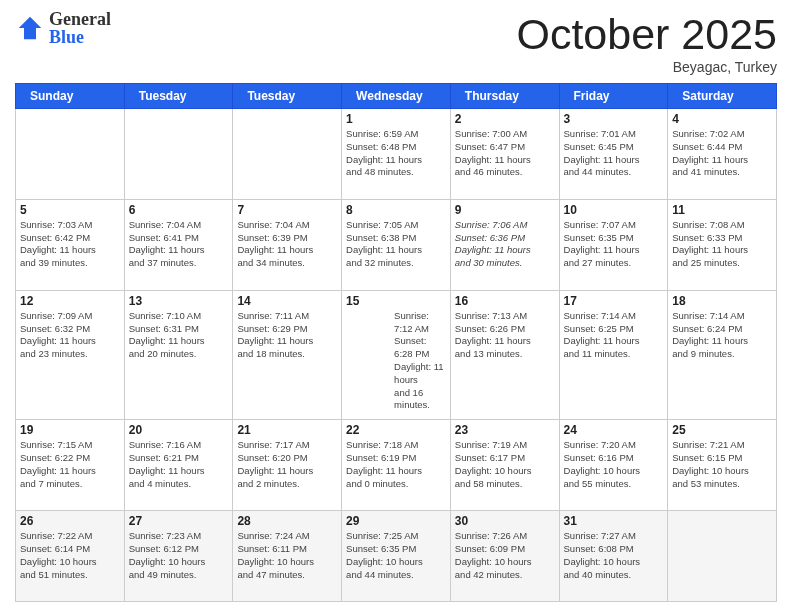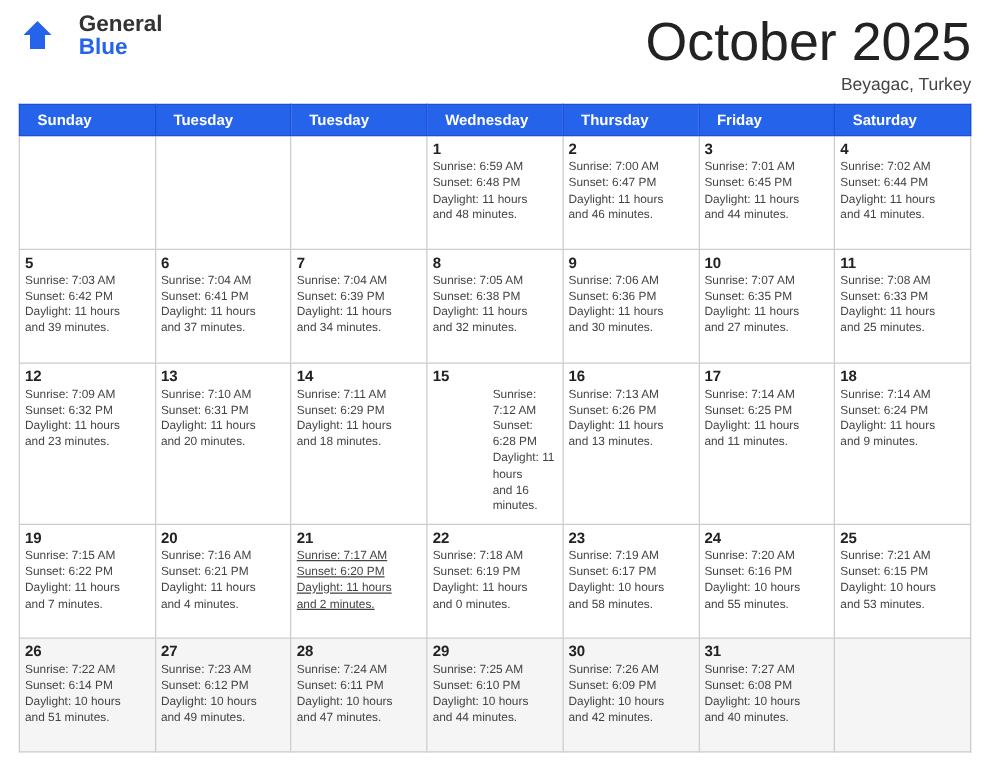--- a/index.html
+++ b/index.html
@@ -19,21 +19,22 @@
     }
     .header {
       display: flex;
       justify-content: space-between;
       align-items: flex-start;
       margin-bottom: 8px;
     }
     .logo {
       display: flex;
       align-items: center;
-      gap: 18px;
+      gap: 4px;
+      font-family: Liberation Serif, serif;
     }
     .logo-text {
       display: flex;
       flex-direction: column;
       line-height: 1;
     }
     .logo-general {
       font-size: 18px;
       font-weight: bold;
       color: #333;
@@ -193,21 +194,21 @@
           </td>
           <td>
             <span class="day-number">8</span>
             <div class="day-info" style="white-space: pre-line;">Sunrise: 7:05 AM
 Sunset: 6:38 PM
 Daylight: 11 hours
 and 32 minutes.</div>
           </td>
           <td>
             <span class="day-number">9</span>
-            <div class="day-info" style="white-space: pre-line;">Sunrise: 7:06 AM
+            <div class="day-info" style="white-space: pre-line; font-style: italic;">Sunrise: 7:06 AM
 Sunset: 6:36 PM
 Daylight: 11 hours
 and 30 minutes.</div>
           </td>
           <td>
             <span class="day-number">10</span>
             <div class="day-info" style="white-space: pre-line;">Sunrise: 7:07 AM
 Sunset: 6:35 PM
 Daylight: 11 hours
 and 27 minutes.</div>
@@ -281,21 +282,21 @@
           </td>
           <td>
             <span class="day-number">20</span>
             <div class="day-info" style="white-space: pre-line;">Sunrise: 7:16 AM
 Sunset: 6:21 PM
 Daylight: 11 hours
 and 4 minutes.</div>
           </td>
           <td>
             <span class="day-number">21</span>
-            <div class="day-info" style="white-space: pre-line; text-decoration: underline;">Sunrise: 7:17 AM
+            <div class="day-info" style="white-space: pre-line;">Sunrise: 7:17 AM
 Sunset: 6:20 PM
 Daylight: 11 hours
 and 2 minutes.</div>
           </td>
           <td>
             <span class="day-number">22</span>
             <div class="day-info" style="white-space: pre-line;">Sunrise: 7:18 AM
 Sunset: 6:19 PM
 Daylight: 11 hours
 and 0 minutes.</div>
@@ -340,21 +341,21 @@
           <td>
             <span class="day-number">28</span>
             <div class="day-info" style="white-space: pre-line;">Sunrise: 7:24 AM
 Sunset: 6:11 PM
 Daylight: 10 hours
 and 47 minutes.</div>
           </td>
           <td>
             <span class="day-number">29</span>
             <div class="day-info" style="white-space: pre-line;">Sunrise: 7:25 AM
-Sunset: 6:10 PM
+Sunset: 6:35 PM
 Daylight: 10 hours
 and 44 minutes.</div>
           </td>
           <td>
             <span class="day-number">30</span>
             <div class="day-info" style="white-space: pre-line;">Sunrise: 7:26 AM
 Sunset: 6:09 PM
 Daylight: 10 hours
 and 42 minutes.</div>
           </td>

